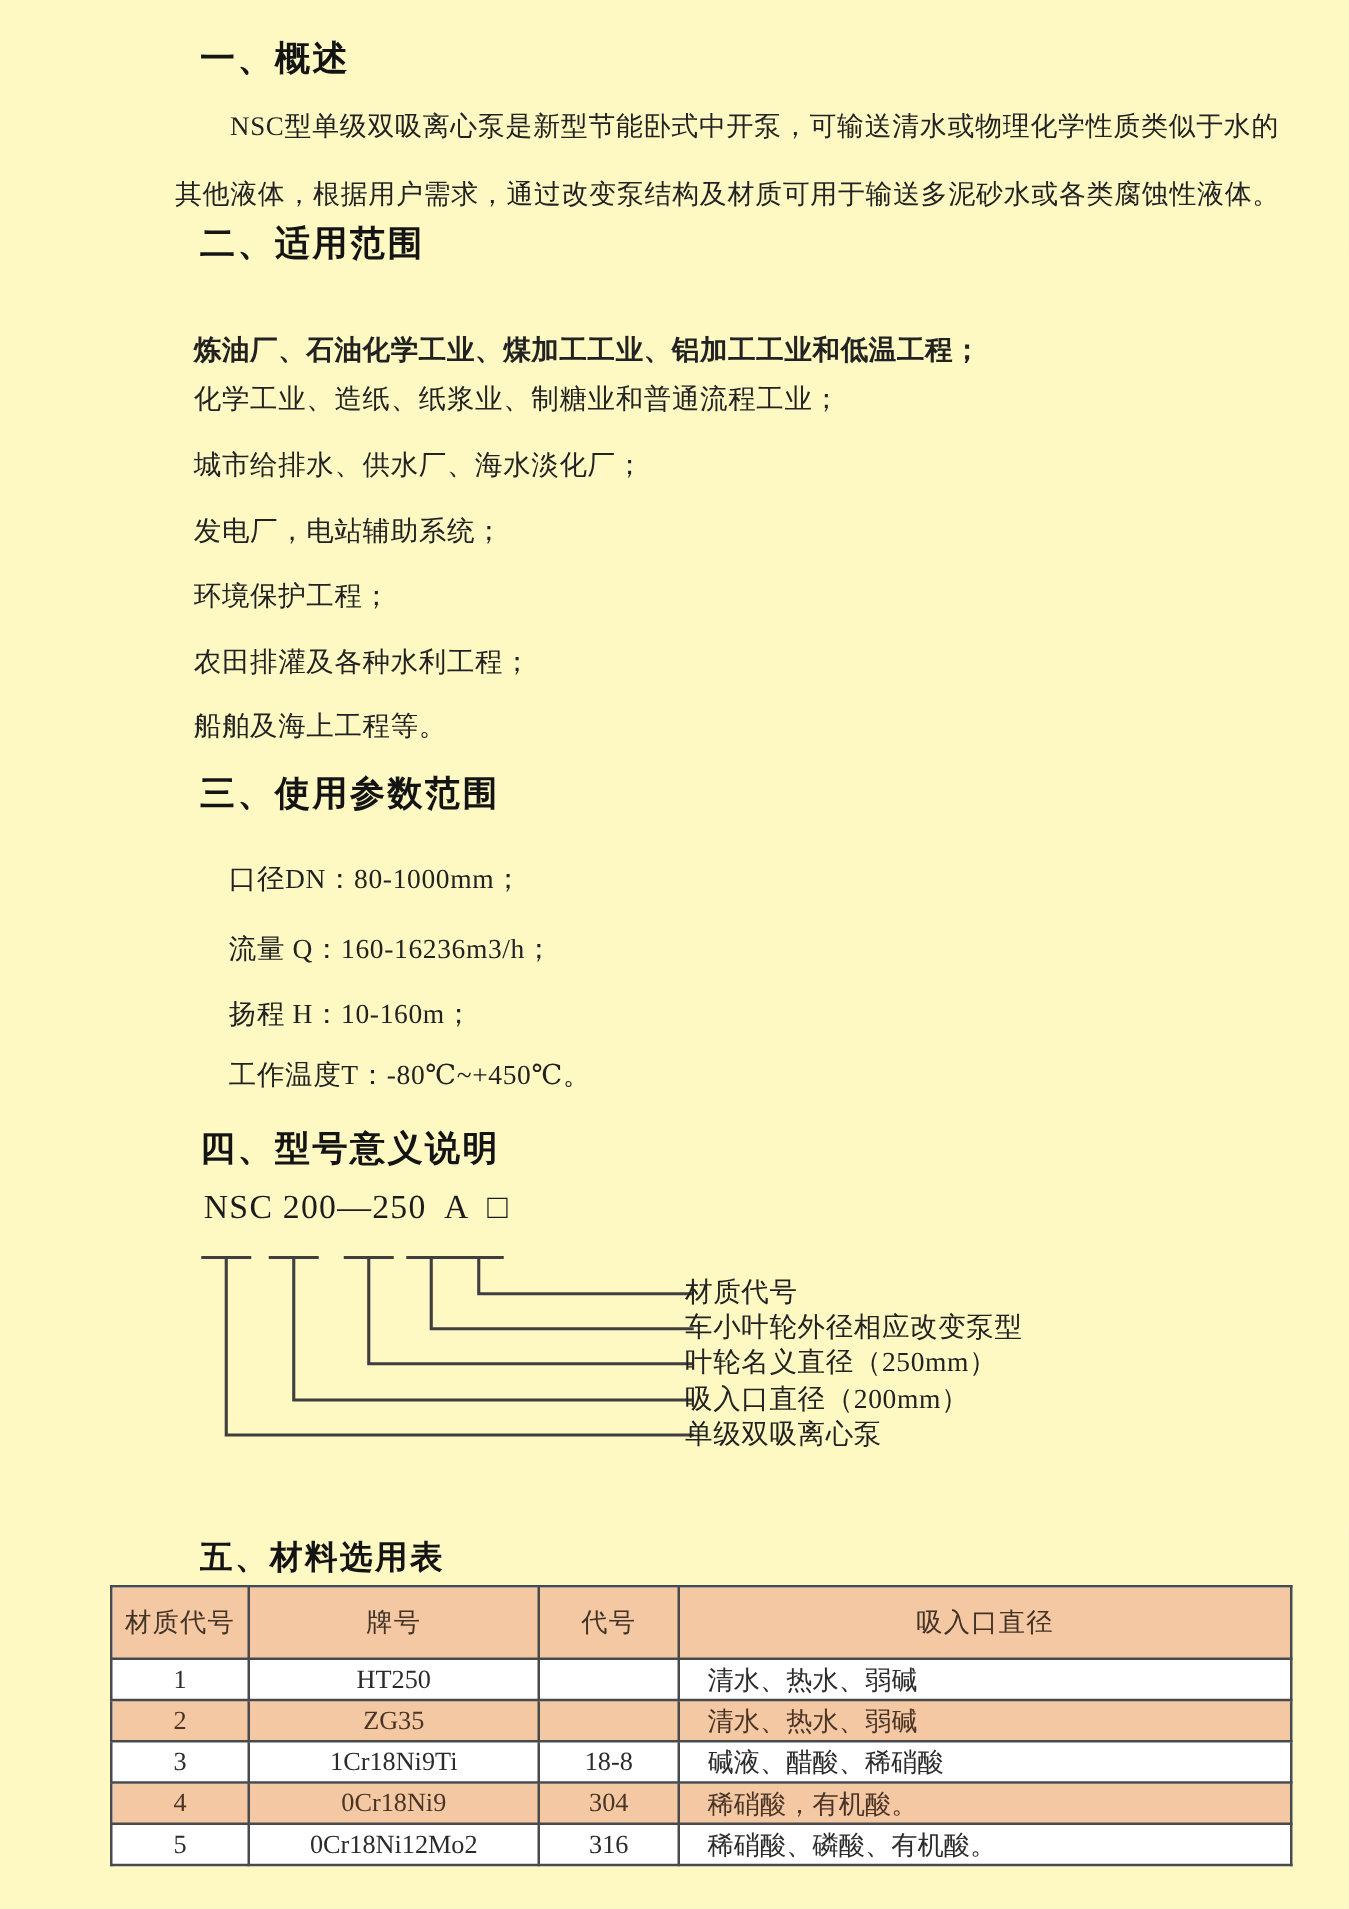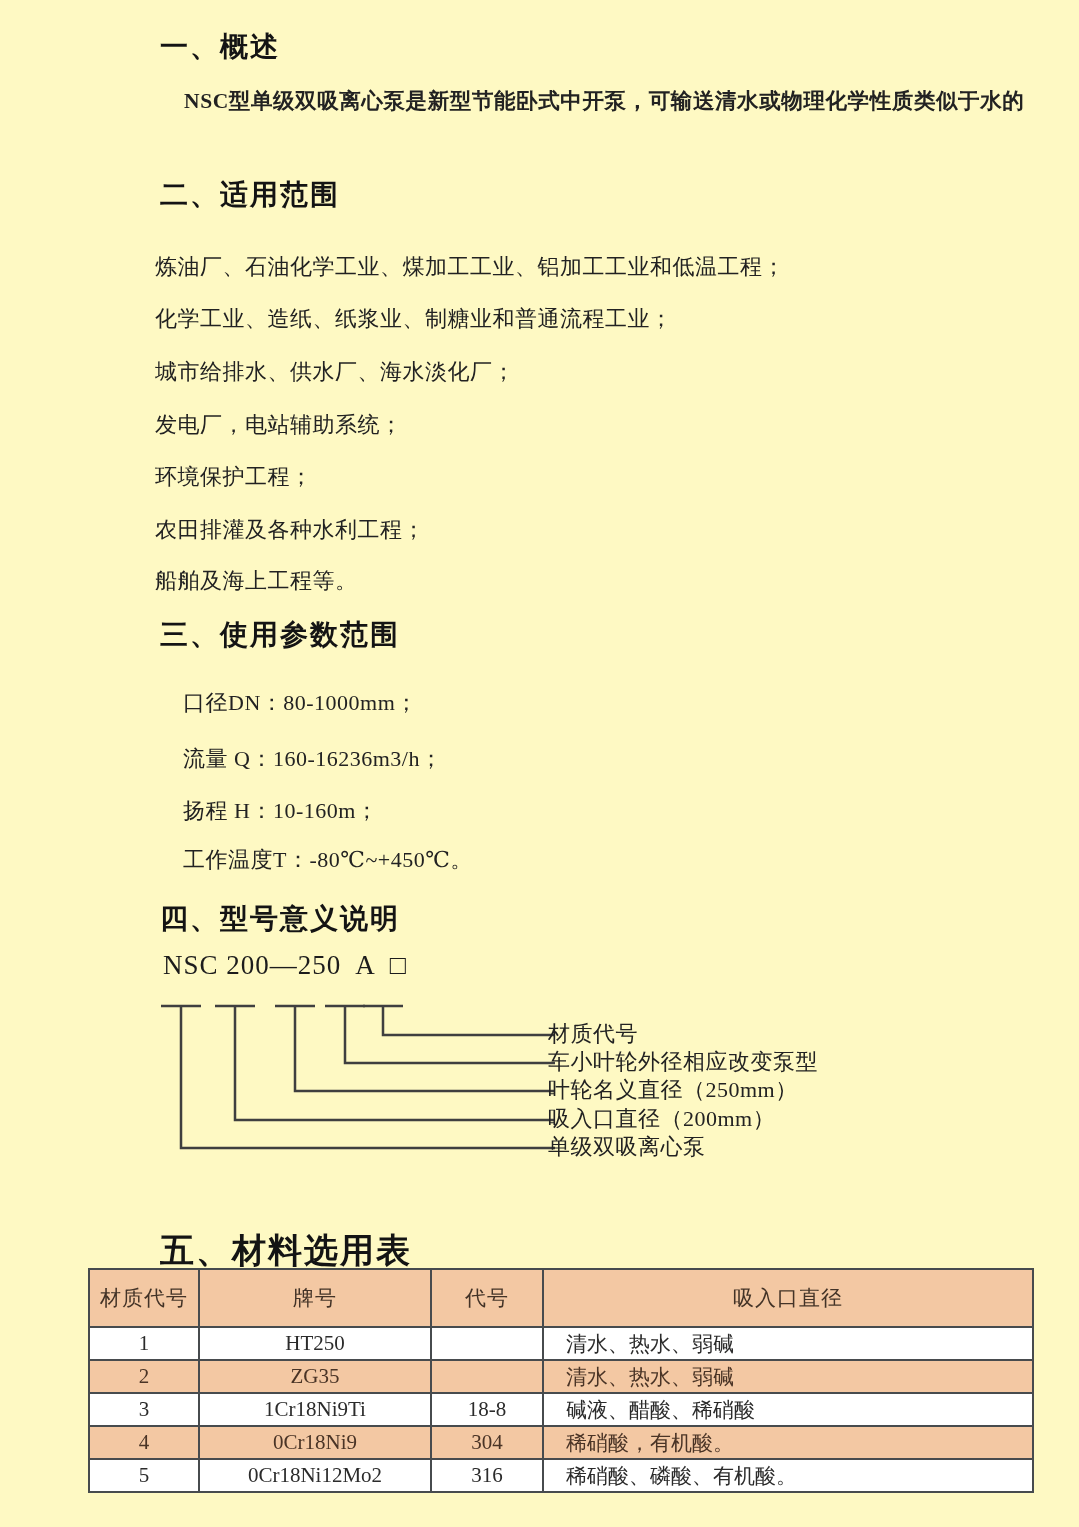--- a/index.html
+++ b/index.html
@@ -28,21 +28,21 @@
   }
   .para-line{
     position:absolute;
     left:140px;
     width:860px;
     font-size:21.5px;
     letter-spacing:0.6px;
     white-space:nowrap;
     color:#222;
   }
-  .para-line.indent{ padding-left:44px;font-weight:bold; }
+  .para-line.indent{ padding-left:44px; }
   .list-item{
     position:absolute;
     left:155px;
     font-size:22px;
     letter-spacing:0.5px;
     white-space:nowrap;
     color:#222;
   }
   .param-item{
     position:absolute;
@@ -105,23 +105,24 @@
   table.materials td.media{ text-align:left; padding-left:22px; }
   .c1{width:100px;} .c2{width:222px;} .c3{width:102px;margin-left:12px;} .c4{width:480px;}
 </style>
 </head>
 <body>
 
 <div class="page">
 
   <div class="heading" style="top:28px;">一、概述</div>
   <div class="para-line indent" style="top:86px;">NSC型单级双吸离心泵是新型节能卧式中开泵，可输送清水或物理化学性质类似于水的</div>
+  <div class="para-line" style="top:140px;">其他液体，根据用户需求，通过改变泵结构及材质可用于输送多泥砂水或各类腐蚀性液体。</div>
 
   <div class="heading" style="top:176px;">二、适用范围</div>
-  <div class="list-item" style="top:252px;">炼油厂、石油化学工业、煤加工工业、铝加工工业和低温工程；</div>
+  <div class="list-item" style="top:265px;font-weight:bold;">炼油厂、石油化学工业、煤加工工业、铝加工工业和低温工程；</div>
   <div class="list-item" style="top:304px;">化学工业、造纸、纸浆业、制糖业和普通流程工业；</div>
   <div class="list-item" style="top:357px;">城市给排水、供水厂、海水淡化厂；</div>
   <div class="list-item" style="top:410px;">发电厂，电站辅助系统；</div>
   <div class="list-item" style="top:462px;">环境保护工程；</div>
   <div class="list-item" style="top:515px;">农田排灌及各种水利工程；</div>
   <div class="list-item" style="top:566px;">船舶及海上工程等。</div>
 
   <div class="heading" style="top:616px;">三、使用参数范围</div>
   <div class="param-item" style="top:688px;">口径DN：80-1000mm；</div>
   <div class="param-item" style="top:744px;">流量 Q：160-16236m3/h；</div>
@@ -145,21 +146,21 @@
       <path d="M 1 8 H 41 M 21 8 V 150 H 395"></path>
     </g>
   </svg>
 
   <div class="diagram-label" style="top:1020px;">材质代号</div>
   <div class="diagram-label" style="top:1048px;font-family:Liberation Serif, serif;">车小叶轮外径相应改变泵型</div>
   <div class="diagram-label" style="top:1076px;">叶轮名义直径（250mm）</div>
   <div class="diagram-label" style="top:1105px;">吸入口直径（200mm）</div>
   <div class="diagram-label" style="top:1133px;">单级双吸离心泵</div>
 
-  <div class="heading" style="top:1228px; font-size:34px;">五、材料选用表</div>
+  <div class="heading" style="top:1228px; font-size:26px;">五、材料选用表</div>
 
   <table class="materials">
     <thead>
       <tr>
         <th class="c1">材质代号</th>
         <th class="c2">牌号</th>
         <th class="c3">代号</th>
         <th class="c4">吸入口直径</th>
       </tr>
     </thead>

